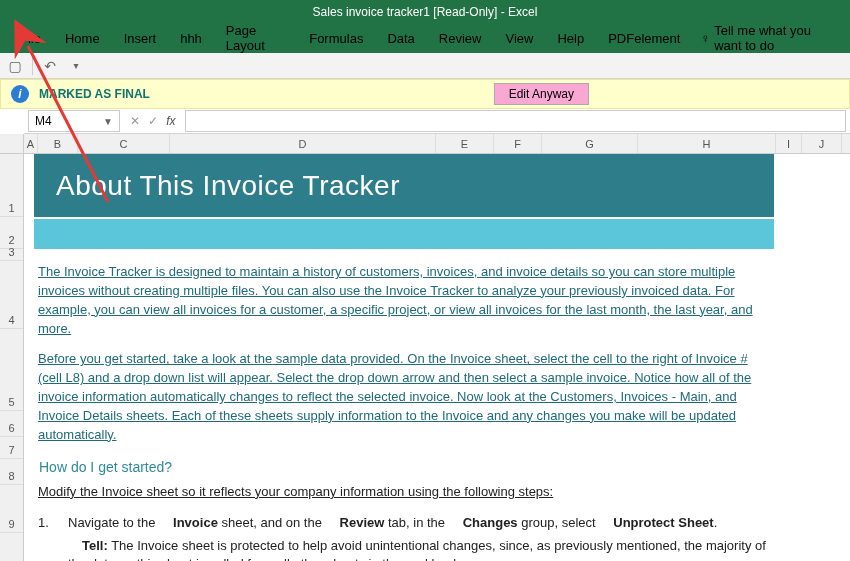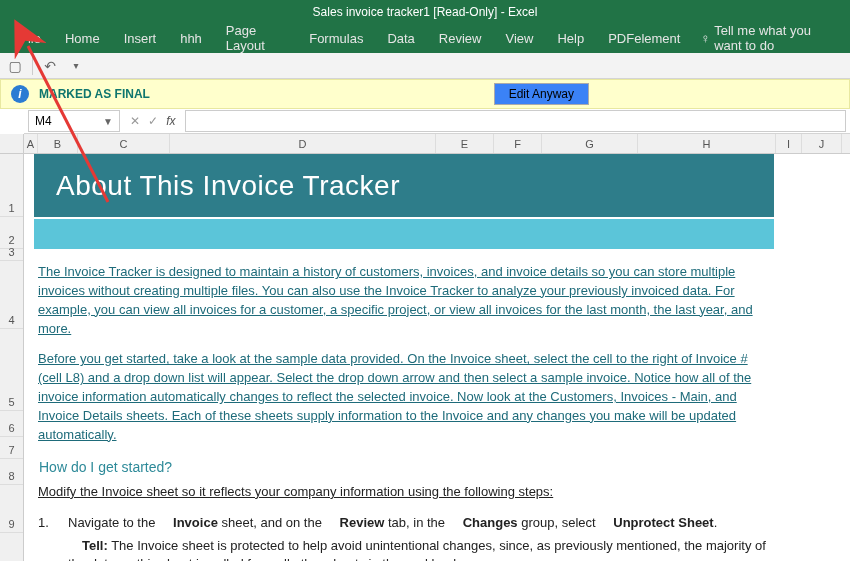--- a/index.html
+++ b/index.html
@@ -1,31 +1,31 @@
 <!DOCTYPE html>
 <html><head>
 <meta charset="utf-8">
 <style>
 * { box-sizing: border-box; margin: 0; padding: 0; }
 body { font-family: "Segoe UI", Tahoma, sans-serif; font-size: 12px; background: #fff; width: 850px; height: 561px; overflow: hidden; position: relative; }
 
 .titlebar { background: #217346; height: 23px; display: flex; align-items: center; justify-content: center; color: #fff; font-size: 12px; }
-.ribbon-tabs { background: #217346; height: 30px; display: flex; align-items: center; padding: 0 8px; color: #e5e5e5; font-size: 13px; }
+.ribbon-tabs { background: #217346; height: 30px; display: flex; align-items: center; padding: 0 8px; color: #000000; font-size: 13px; }
 .ribbon-tabs .tab { padding: 0 12px; height: 30px; display: flex; align-items: center; cursor: pointer; }
 .tellme { display: flex; align-items: center; gap: 4px; margin-left: 8px; }
 .bulb { font-size: 13px; }
 
 .qat { background: #f3f3f3; height: 26px; border-bottom: 1px solid #d4d4d4; display: flex; align-items: center; padding: 0 6px; gap: 8px; color: #666; }
 .qat .qicon { width: 18px; height: 18px; display:flex; align-items:center; justify-content:center; font-size:14px; }
 
 .msgbar { background: #ffffcc; border: 1px solid #e8e8a0; height: 30px; display: flex; align-items: center; padding: 0 10px; gap: 10px; font-size: 12px; }
 .msgbar .info-icon { width: 18px; height: 18px; border-radius: 50%; background: #2b7cd3; color: #fff; display:flex; align-items:center; justify-content:center; font-weight:bold; font-style:italic; font-size:12px; }
 .msgbar .mf { font-weight: 600; color: #0f766e; }
 .msgbar .desc { color: #444; }
-.msgbar button { margin-left: auto; margin-right: 250px; padding: 3px 14px; background: #3b82f6; border: 1px solid #aaa; font-size: 12px; cursor: pointer; }
+.msgbar button { margin-left: auto; margin-right: 250px; padding: 3px 14px; background: #f9a8d4; border: 1px solid #aaa; font-size: 12px; cursor: pointer; }
 
 .formulabar { height: 25px; border-bottom: 1px solid #d4d4d4; display: flex; align-items: center; font-size: 12px; background: #fff; margin-left: 24px; }
 .namebox { width: 92px; height: 22px; border: 1px solid #ccc; margin-left: 4px; padding: 0 6px; display:flex; align-items:center; justify-content:space-between; }
 .namebox .dd { color:#666; font-size:10px; }
 .fxbtns { display:flex; align-items:center; gap:8px; margin: 0 10px; color:#999; }
 .fx { font-style: italic; color:#555; }
 .fxinput { flex:1; height:22px; border:1px solid #ccc; margin-right:4px; }
 
 .gridwrap { display:flex; height: calc(561px - 23px - 30px - 26px - 30px - 25px); }
 .rowhdrs { width: 24px; background:#f0f0f0; border-right:1px solid #ccc; }

